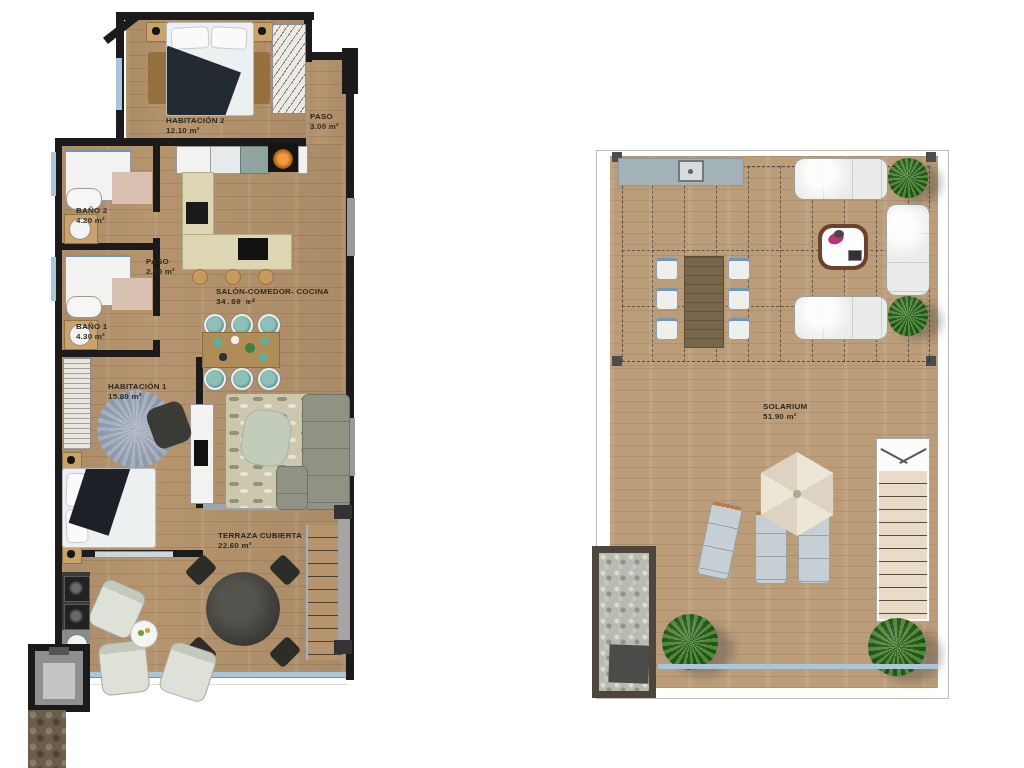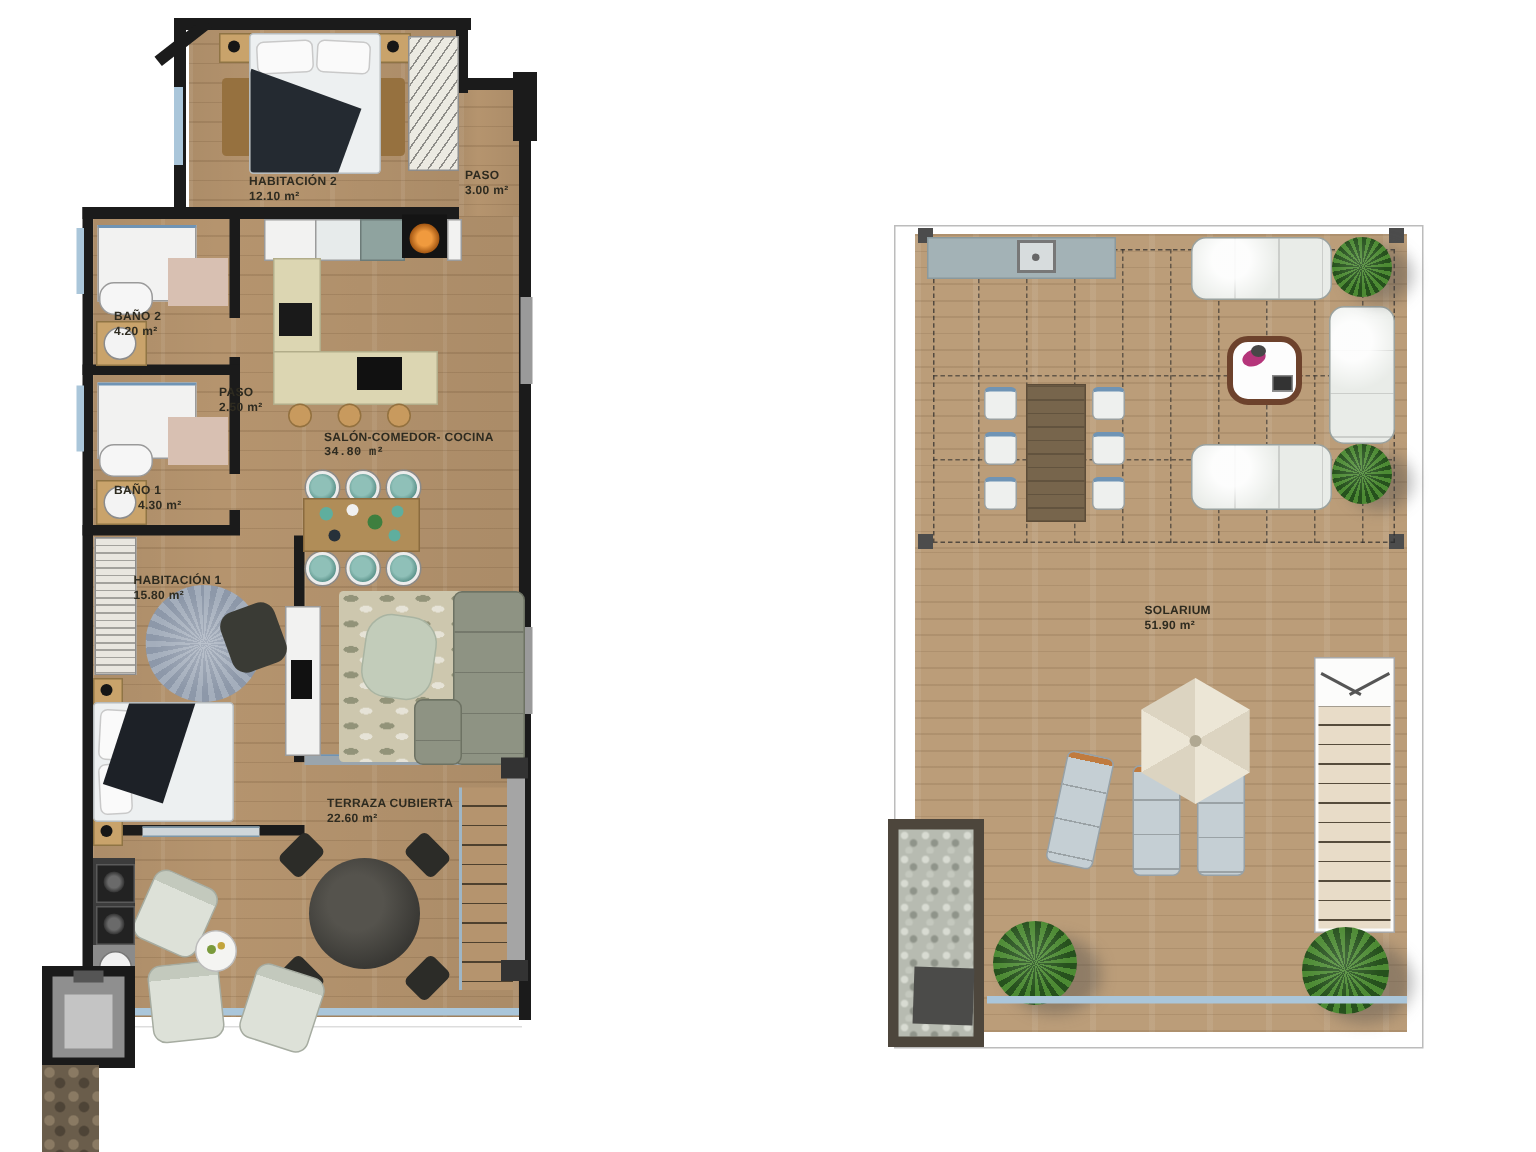--- a/index.html
+++ b/index.html
@@ -227,23 +227,23 @@
     <div class="label" style="left:146px;top:257px;">
       <span style="display:block;">PASO</span>
       <span style="display:block;">2.50 m²</span>
     </div>
     <div class="label" style="left:216px;top:287px;">
       <span style="display:block;">SALÓN-COMEDOR- COCINA</span>
       <span style="display:block;font-family:Liberation Mono, monospace;">34.80 m²</span>
     </div>
     <div class="label" style="left:76px;top:322px;">
       <span style="display:block;">BAÑO 1</span>
-      <span style="display:block;margin-left:16px;">4.30 m²</span>
-    </div>
-    <div class="label" style="left:89px;top:382px;">
+      <span style="display:block;">4.30 m²</span>
+    </div>
+    <div class="label" style="left:108px;top:382px;">
       <span style="display:block;">HABITACIÓN 1</span>
       <span style="display:block;">15.80 m²</span>
     </div>
     <div class="label" style="left:218px;top:531px;">
       <span style="display:block;">TERRAZA CUBIERTA</span>
       <span style="display:block;">22.60 m²</span>
     </div>
   </section>
 
   <section>

